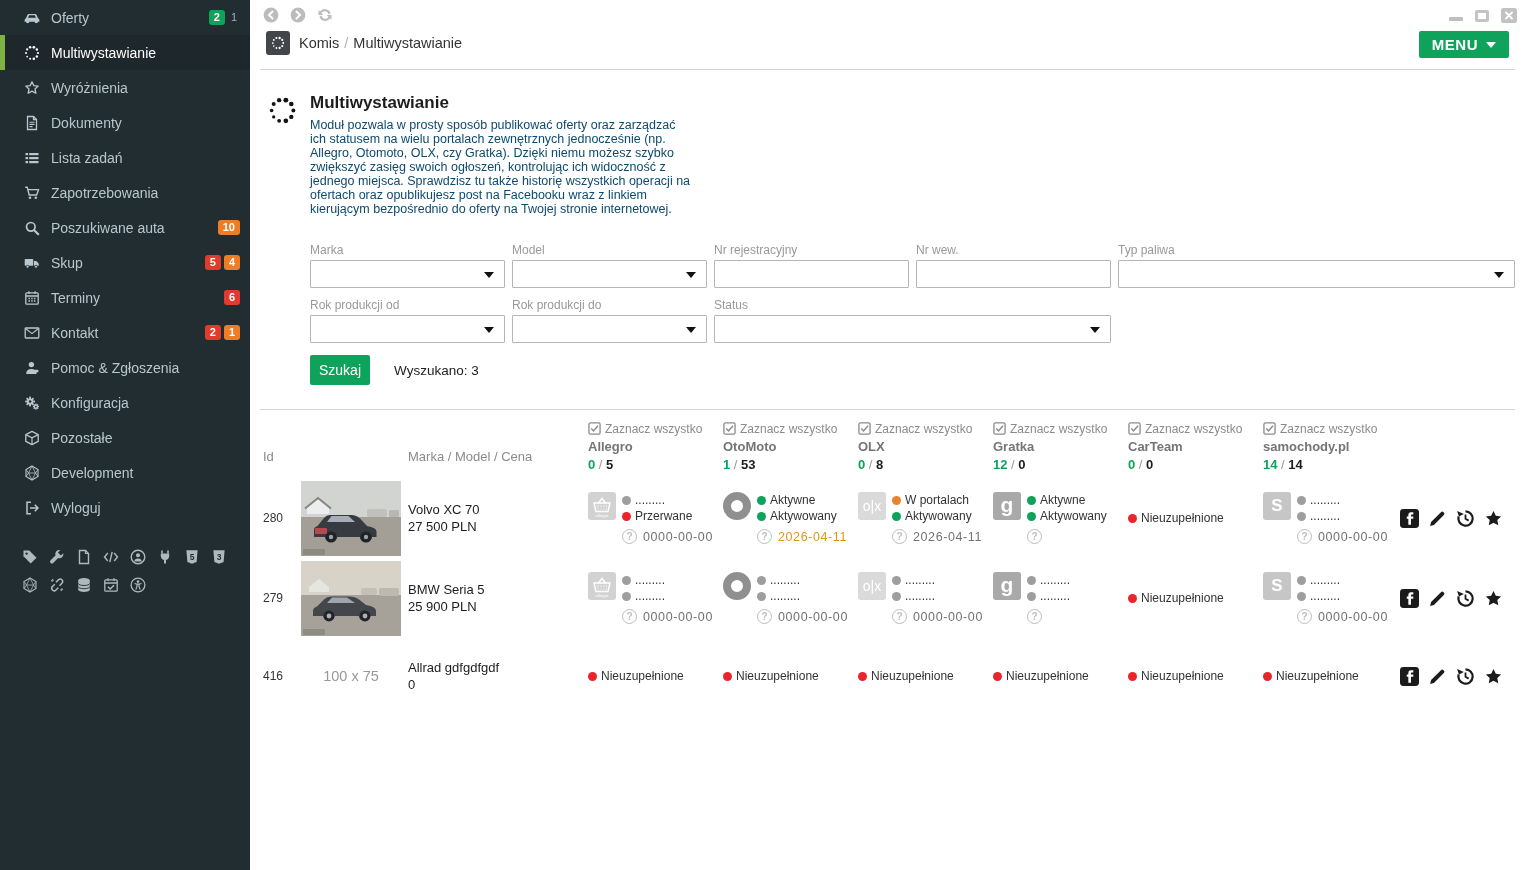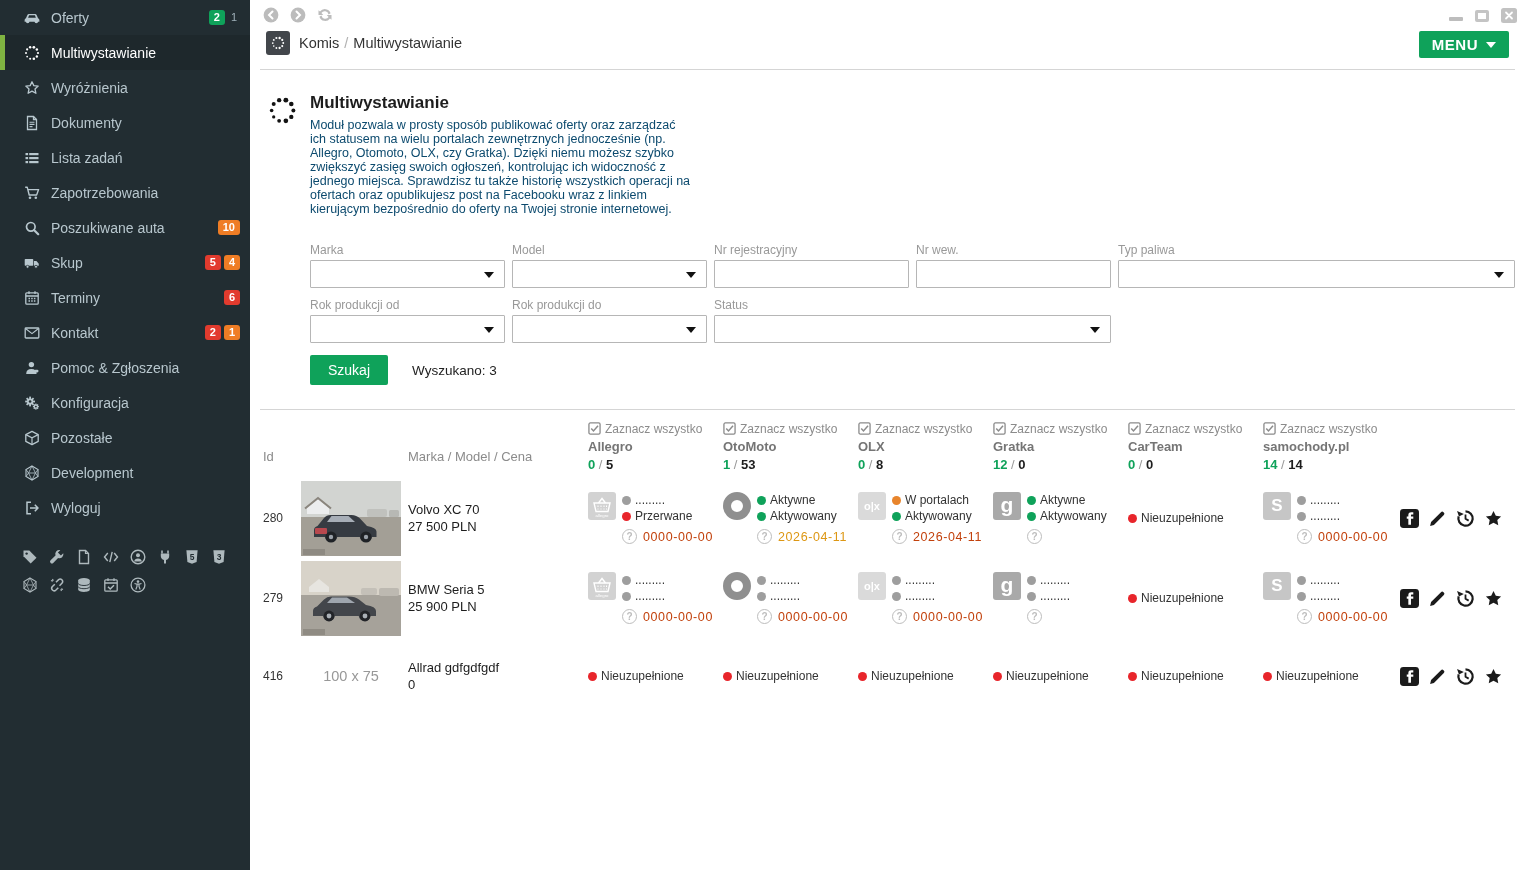--- a/index.html
+++ b/index.html
@@ -46,21 +46,21 @@
 .module p{font-size:12.5px;line-height:14px;color:#0c4a6e;width:382px}
 
 .filters{margin:27px 18px 0 60px;display:grid;grid-template-columns:repeat(6,195px);column-gap:7px;row-gap:10px}
 .field.wide{grid-column:span 2}
 .flabel{font-size:12px;color:#999;margin-bottom:3px}
 .finput,.fselect{width:100%;height:28px;border:1px solid #b6b6b6;background:#fff;border-radius:1px}
 .fselect{position:relative;cursor:pointer}
 .fselect .caret{position:absolute;right:10px;top:11px;width:0;height:0;border-left:5px solid transparent;border-right:5px solid transparent;border-top:6px solid #111}
 .finput{outline:none;padding:0 6px;font-size:13px;color:#333}
 .searchrow{margin:12px 18px 0 60px;display:flex;align-items:center;gap:24px}
-.search-btn{background:var(--green);color:#fff;font-size:14px;padding:7px 18px;border:none;border-radius:2px;cursor:pointer;font-family:inherit}
+.search-btn{background:var(--green);color:#fff;font-size:14px;padding:7px 9px;border:none;border-radius:2px;cursor:pointer;font-family:inherit}
 .results{font-size:13.5px;color:#222}
 
 .theader,.trow{display:grid;grid-template-columns:38px 107px 180px repeat(6,135px) 1fr;margin:0 18px 0 13px}
 .theader{align-items:end;padding:12px 0 6px}
 .th-id,.th-car{font-size:13px;color:#8b8b8b;padding-bottom:8px}
 .pcol{font-size:12px;color:#8b8b8b}
 .selall{display:flex;align-items:flex-start;gap:4px;cursor:pointer;font-size:12px;white-space:nowrap}
 .cbicon{display:inline-flex;width:13px;height:13px}
 .cbicon svg{width:13px;height:13px}
 .pname{font-weight:bold;font-size:13px;margin-top:3px;color:#757575}
@@ -70,34 +70,34 @@
 .trow.short{height:76px}
 .c-id{font-size:12px;color:#333}
 .ph{width:100px;height:75px;overflow:hidden;cursor:pointer}
 .ph-placeholder{font-size:14.5px;color:#989898;width:100px;text-align:center}
 .c-car{font-size:13px;color:#1d1d1d;line-height:17.5px;padding-right:8px}
 .car-t{cursor:pointer}
 .pcell{display:flex;flex-direction:column;justify-content:center;height:100%;padding-right:6px}
 .ptop{display:flex;gap:6px;align-items:flex-start}
 .picon{width:28px;height:28px;border-radius:3px;display:flex;align-items:center;justify-content:center;flex:none}
 .pi-allegro{background:#d2d2d2}
-.pi-olx{background:#dadada;color:#fff;font-weight:bold;font-size:11px}
+.pi-olx{background:#dadada;color:#fff;font-weight:normal;font-size:14px}
 .pi-gratka{background:#a9a9a9;color:#fff;font-weight:bold;font-size:21px;line-height:1;padding-bottom:3px}
 .pi-samochody{background:#c6c6c6;color:#fff;font-weight:bold;font-size:17px}
 .pi-otomoto{background:transparent;border:8px solid #8f8f8f;border-radius:50%}
 .picon svg{width:24px;height:24px}
 .plines{display:flex;flex-direction:column;gap:2px;padding-top:1px}
 .pline{display:flex;align-items:center;gap:4px;font-size:12px;color:#333;white-space:nowrap}
 .dot{width:9px;height:9px;border-radius:50%;flex:none}
 .dot.gray{background:var(--dot-gray)}.dot.green{background:var(--green)}
 .dot.red{background:var(--dot-red)}.dot.orange{background:var(--dot-orange)}
 .pdate{display:flex;align-items:center;gap:6px;margin-top:6px;margin-left:34px}
 .qicon{width:15px;height:15px;border:1.5px solid #bdbdbd;border-radius:50%;color:#bdbdbd;font-size:10px;font-weight:bold;display:flex;align-items:center;justify-content:center;cursor:pointer;flex:none}
 .pdtext{font-size:12.5px;letter-spacing:.6px}
-.pdtext.light{color:#c2410c}.pdtext.orange{color:var(--date-orange)}
+.pdtext.light{color:#737373}.pdtext.orange{color:var(--date-orange)}
 .c-actions{display:flex;gap:9px;justify-content:flex-end;padding-right:12px;color:#1b1b1b}
 .aicon{width:19px;height:19px;cursor:pointer;display:inline-flex}
 .aicon svg{width:19px;height:19px}
 </style>
 </head>
 <body>
 
 <aside class="sidebar">
   <nav>
       <div class="sitem">

